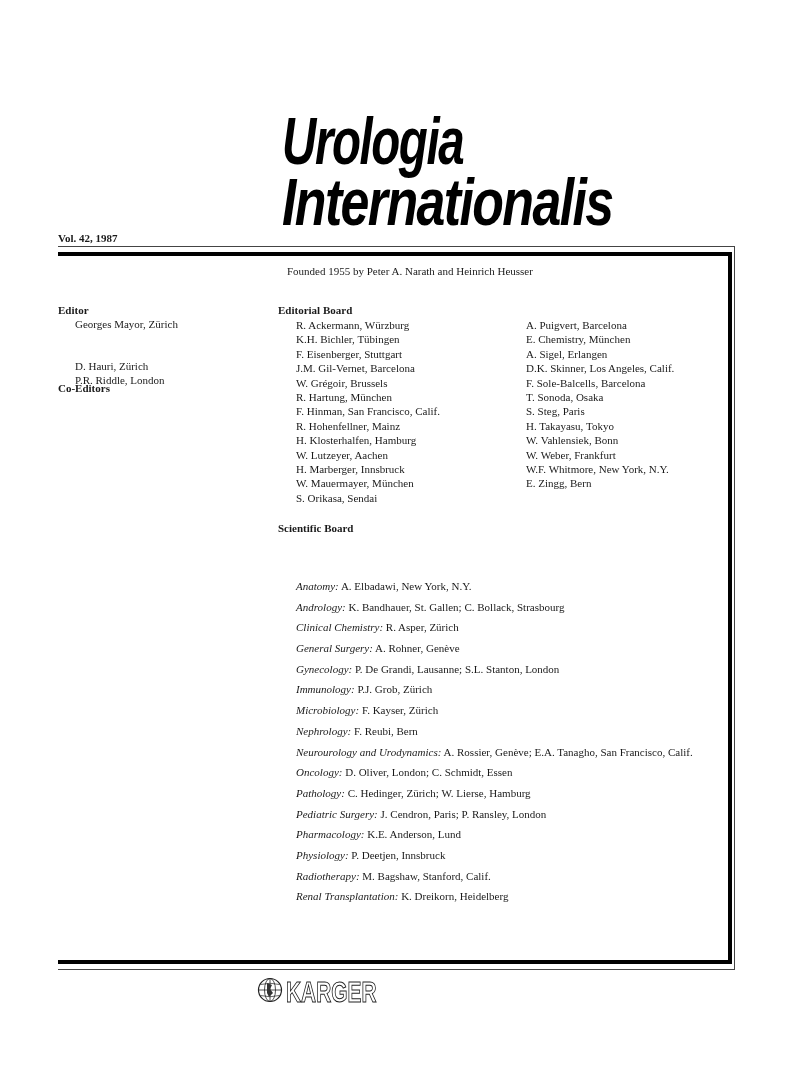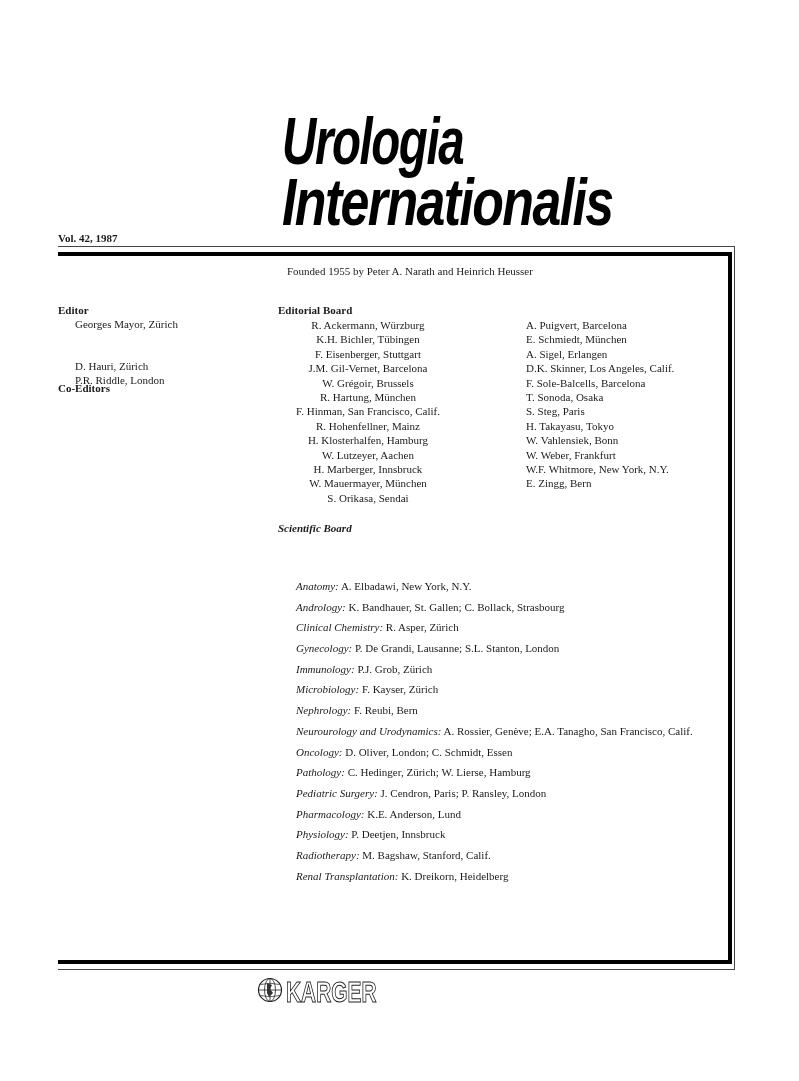--- a/index.html
+++ b/index.html
@@ -46,55 +46,56 @@
 
 <div class="abs founded txt">Founded 1955 by Peter A. Narath and Heinrich Heusser</div>
 
 <div class="abs heading" style="left:58px; top:304px;">Editor</div>
 <div class="abs txt" style="left:75px; top:318px;">Georges Mayor, Zürich</div>
 <div class="abs heading" style="left:58px; top:346px;margin-top:36px;">Co-Editors</div>
 <div class="abs txt" style="left:75px; top:360px;">D. Hauri, Zürich</div>
 <div class="abs txt" style="left:75px; top:374px;">P.R. Riddle, London</div>
 
 <div class="abs heading" style="left:278px; top:304px;">Editorial Board</div>
-<div class="list" style="left:296px; top:318px;text-align:center;">
+<div class="list" style="left:296px; top:318px;">
   <div class="row">R. Ackermann, Würzburg</div>
   <div class="row">K.H. Bichler, Tübingen</div>
   <div class="row">F. Eisenberger, Stuttgart</div>
   <div class="row">J.M. Gil-Vernet, Barcelona</div>
   <div class="row">W. Grégoir, Brussels</div>
   <div class="row">R. Hartung, München</div>
   <div class="row">F. Hinman, San Francisco, Calif.</div>
   <div class="row">R. Hohenfellner, Mainz</div>
   <div class="row">H. Klosterhalfen, Hamburg</div>
   <div class="row">W. Lutzeyer, Aachen</div>
   <div class="row">H. Marberger, Innsbruck</div>
   <div class="row">W. Mauermayer, München</div>
   <div class="row">S. Orikasa, Sendai</div>
 </div>
 <div class="list" style="left:526px; top:318px;">
   <div class="row">A. Puigvert, Barcelona</div>
-  <div class="row">E. Schmiedt, München</div>
+  <div class="row">E. Chemistry, München</div>
   <div class="row">A. Sigel, Erlangen</div>
   <div class="row">D.K. Skinner, Los Angeles, Calif.</div>
   <div class="row">F. Sole-Balcells, Barcelona</div>
   <div class="row">T. Sonoda, Osaka</div>
   <div class="row">S. Steg, Paris</div>
   <div class="row">H. Takayasu, Tokyo</div>
   <div class="row">W. Vahlensiek, Bonn</div>
   <div class="row">W. Weber, Frankfurt</div>
   <div class="row">W.F. Whitmore, New York, N.Y.</div>
   <div class="row">E. Zingg, Bern</div>
 </div>
 
-<div class="abs heading" style="left:278px; top:522px;font-style:italic;">Scientific Board</div>
+<div class="abs heading" style="left:278px; top:522px;">Scientific Board</div>
 <div class="list sci" style="left:296px; top:579px;">
   <div class="row"><span class="field">Anatomy:</span> <span>A. Elbadawi, New York, N.Y.</span></div>
   <div class="row"><span class="field">Andrology:</span> <span>K. Bandhauer, St. Gallen; C. Bollack, Strasbourg</span></div>
   <div class="row"><span class="field">Clinical Chemistry:</span> <span>R. Asper, Zürich</span></div>
+  <div class="row"><span class="field">General Surgery:</span> <span>A. Rohner, Genève</span></div>
   <div class="row"><span class="field">Gynecology:</span> <span>P. De Grandi, Lausanne; S.L. Stanton, London</span></div>
   <div class="row"><span class="field">Immunology:</span> <span>P.J. Grob, Zürich</span></div>
   <div class="row"><span class="field">Microbiology:</span> <span>F. Kayser, Zürich</span></div>
   <div class="row"><span class="field">Nephrology:</span> <span>F. Reubi, Bern</span></div>
   <div class="row"><span class="field">Neurourology and Urodynamics:</span> <span>A. Rossier, Genève; E.A. Tanagho, San Francisco, Calif.</span></div>
   <div class="row"><span class="field">Oncology:</span> <span>D. Oliver, London; C. Schmidt, Essen</span></div>
   <div class="row"><span class="field">Pathology:</span> <span>C. Hedinger, Zürich; W. Lierse, Hamburg</span></div>
   <div class="row"><span class="field">Pediatric Surgery:</span> <span>J. Cendron, Paris; P. Ransley, London</span></div>
   <div class="row"><span class="field">Pharmacology:</span> <span>K.E. Anderson, Lund</span></div>
   <div class="row"><span class="field">Physiology:</span> <span>P. Deetjen, Innsbruck</span></div>

